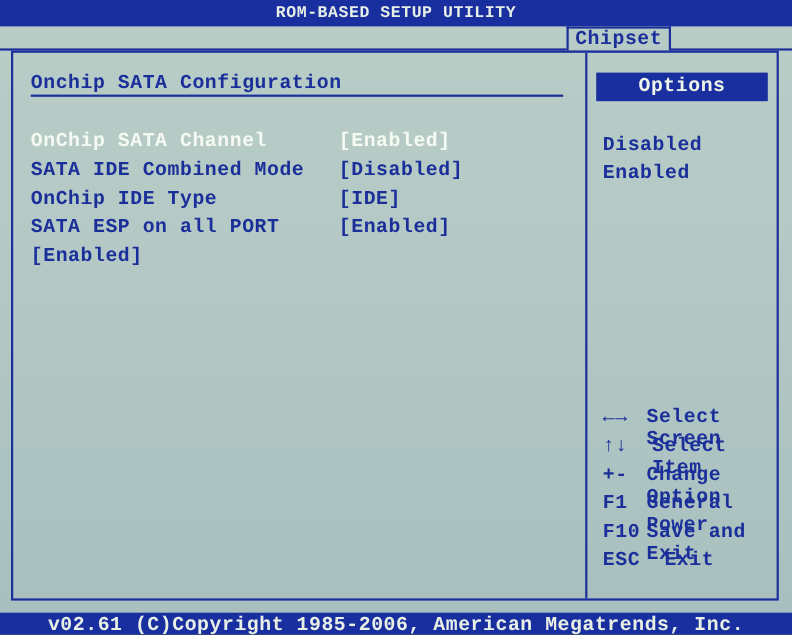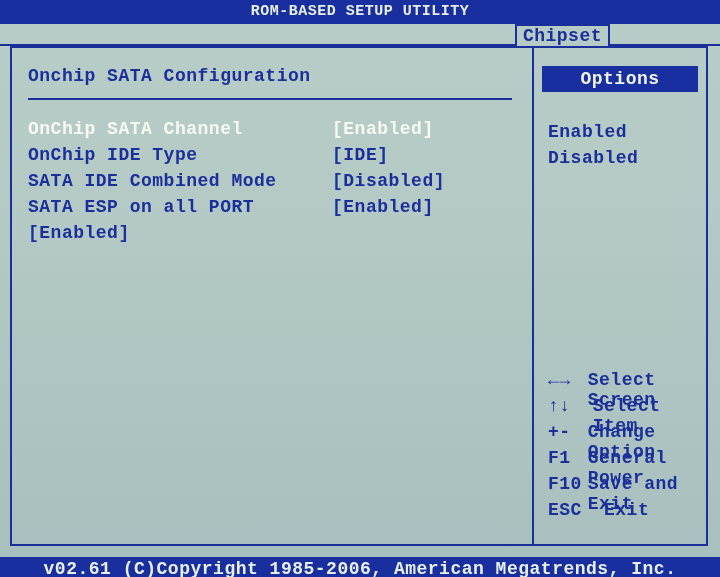--- a/index.html
+++ b/index.html
@@ -61,30 +61,28 @@
     width: 174px;
     border-left: 2px solid #1b2f9a;
     padding: 0;
     color: #1b2f9a;
     position: relative;
     display: flex;
     flex-direction: column;
   }
   .section-title {
     color: #1b2f9a;
-    padding-bottom: 12px;
     border-bottom: 2px solid #1b2f9a;
-    margin-bottom: 16px;
+    margin-bottom: 28px;
     width: 100%;
   }
   .setting-row {
     display: flex;
     height: 26px;
     align-items: center;
-    gap: 24px;
   }
   .setting-label { width: 280px; color: #1b2f9a; }
   .setting-value { color: #1b2f9a; }
   .selected .setting-label,
   .selected .setting-value { color: #f5faf2; }
   .options-header {
     background: #1a2f9f;
     color: #edf4e9;
     text-align: center;
     height: 26px;
@@ -130,41 +128,41 @@
   <div class="workarea">
 
     <div class="leftpane">
       <div class="section-title">Onchip SATA Configuration</div>
 
       <div class="setting-row selected">
         <span class="setting-label">OnChip SATA Channel</span>
         <span class="setting-value">[Enabled]</span>
       </div>
       <div class="setting-row">
+        <span class="setting-label">SATA IDE Combined Mode</span>
+        <span class="setting-value">[Disabled]</span>
+      </div>
+      <div class="setting-row">
         <span class="setting-label">OnChip IDE Type</span>
         <span class="setting-value">[IDE]</span>
-      </div>
-      <div class="setting-row">
-        <span class="setting-label">SATA IDE Combined Mode</span>
-        <span class="setting-value">[Disabled]</span>
       </div>
       <div class="setting-row">
         <span class="setting-label">SATA ESP on all PORT</span>
         <span class="setting-value">[Enabled]</span>
       </div>
       <div class="setting-row">
         <span class="setting-value">[Enabled]</span>
       </div>
     </div>
 
     <div class="rightpane">
       <div class="options-header">Options</div>
       <div class="options-body">
+        <div class="opt-line">Disabled</div>
         <div class="opt-line">Enabled</div>
-        <div class="opt-line">Disabled</div>
       </div>
       <div class="hints">
         <div class="hint-row">
           <span class="hint-key">←→</span>
           <span>Select Screen</span>
         </div>
         <div class="hint-row">
           <span class="hint-key">↑↓</span>
           <span>Select Item</span>
         </div>

